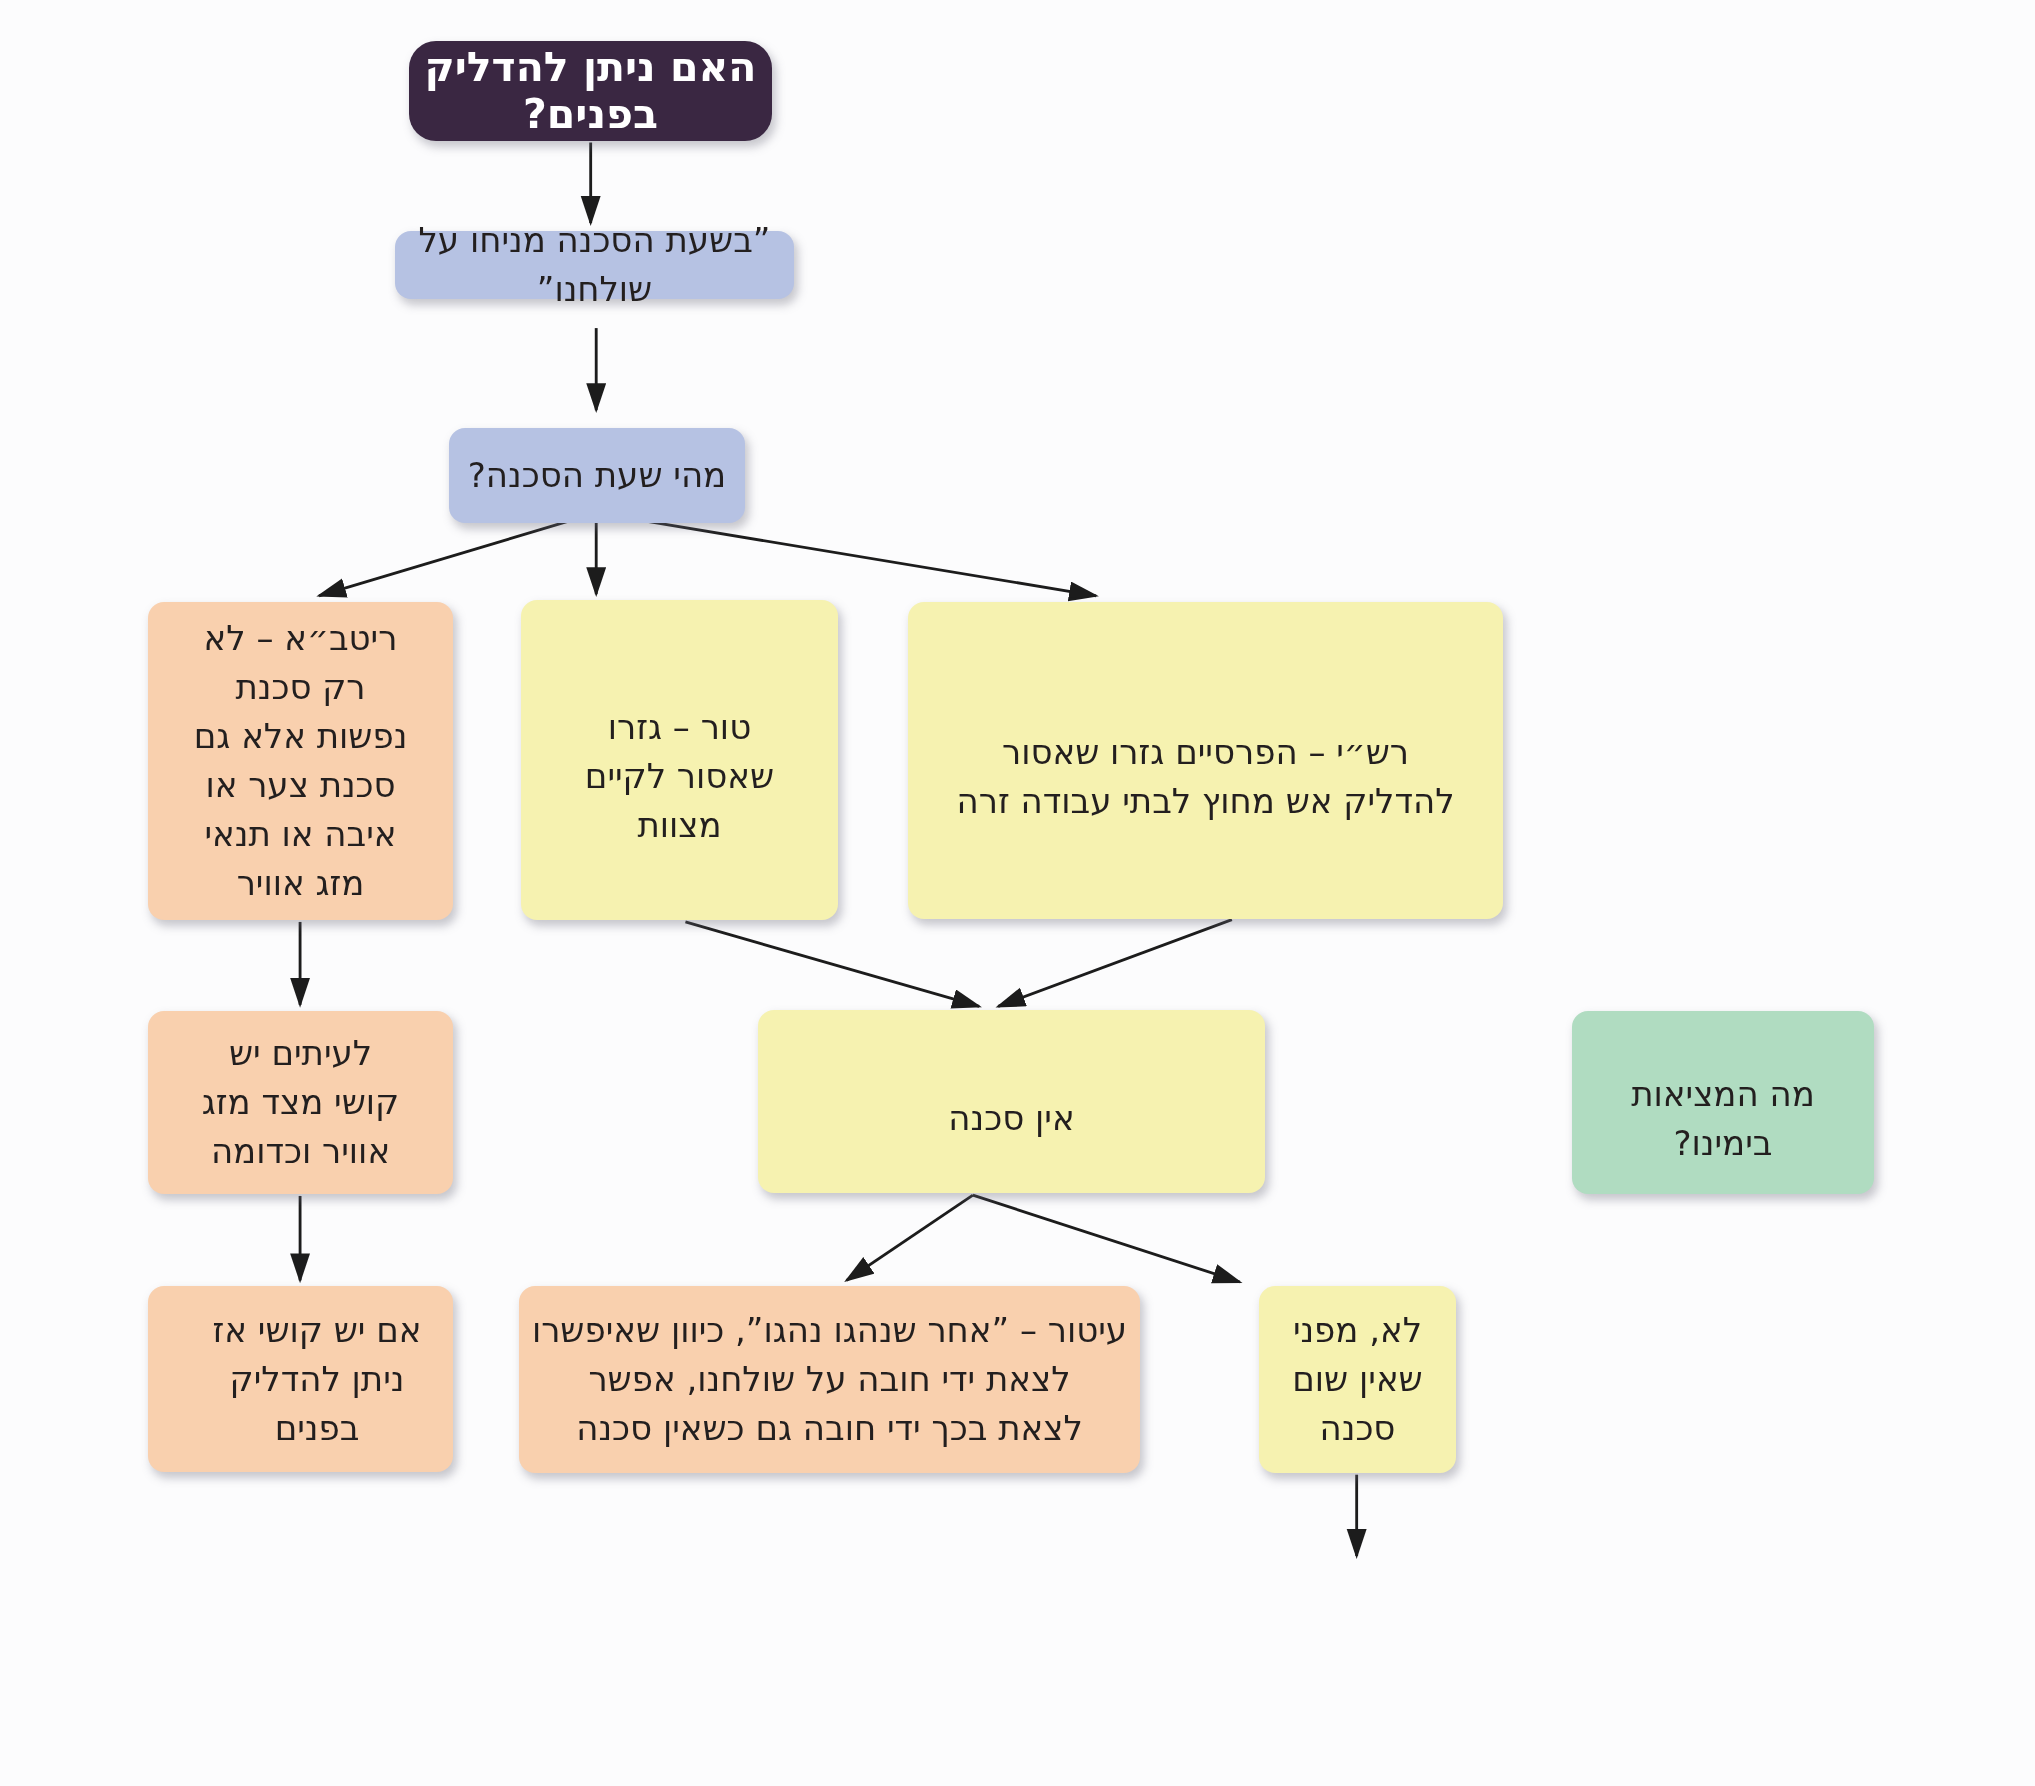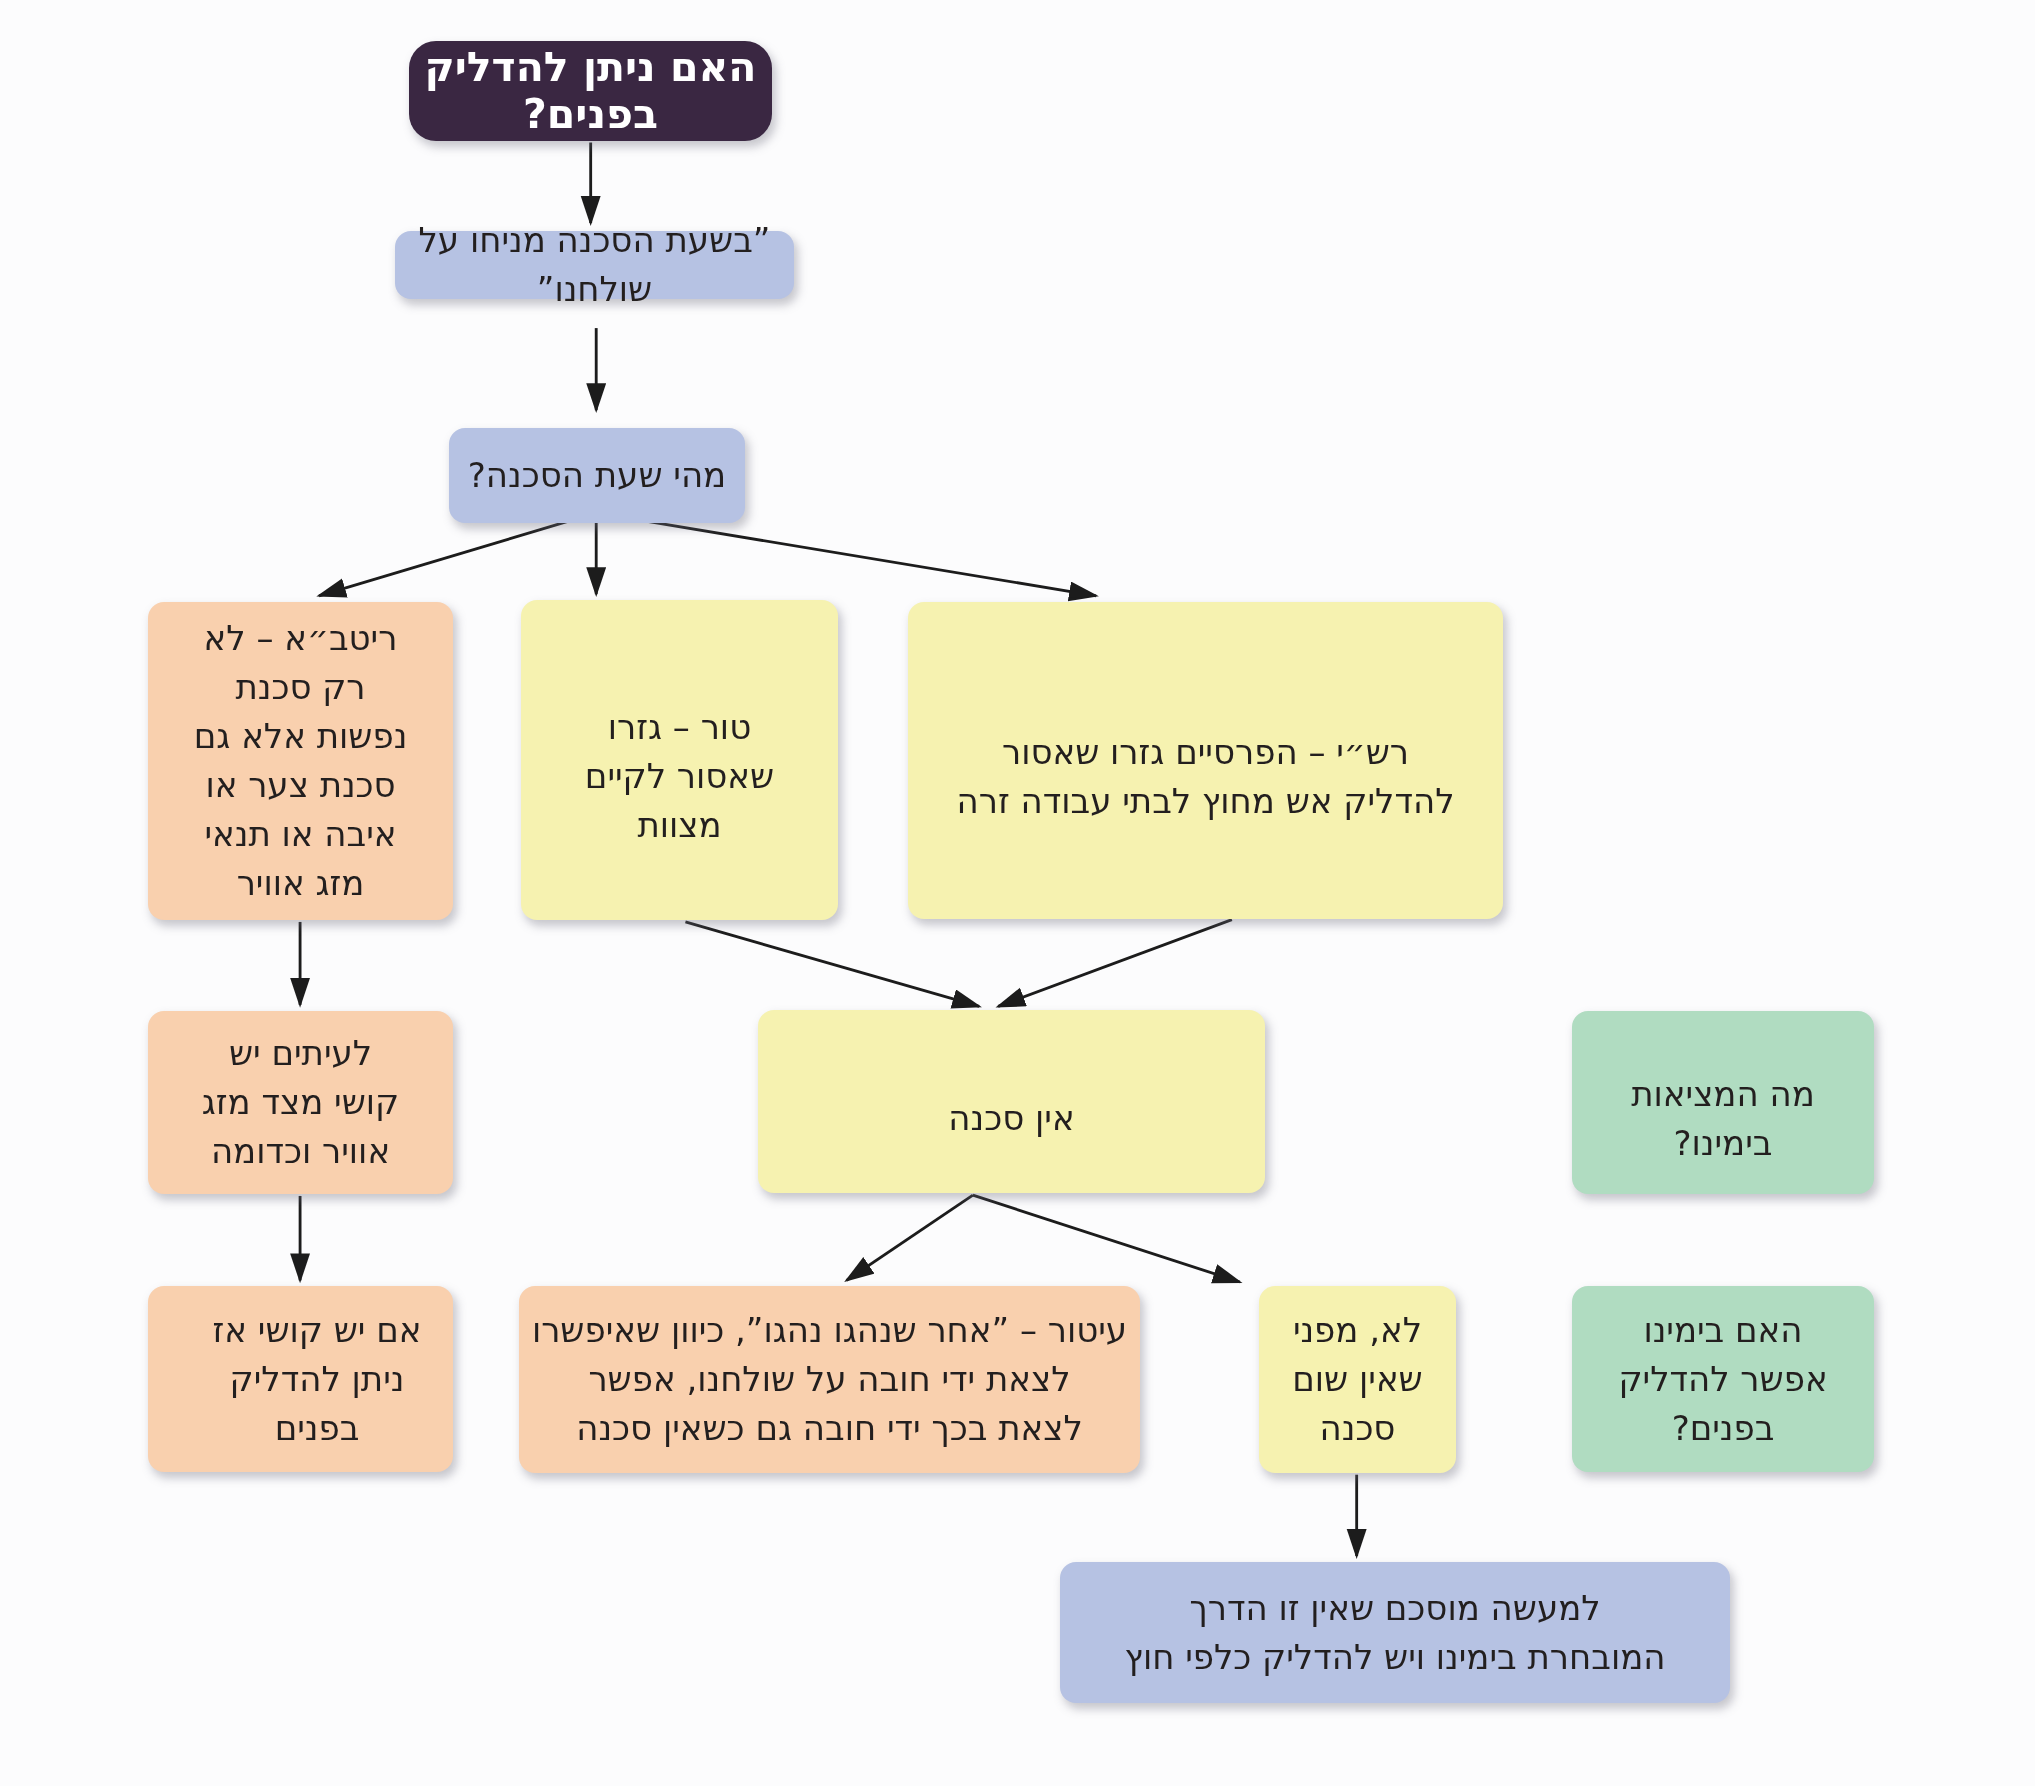--- a/index.html
+++ b/index.html
@@ -135,25 +135,16 @@
 לצאת ידי חובה על שולחנו, אפשר
 לצאת בכך ידי חובה גם כשאין סכנה</span>
   </div>
 
   <div class="node c-yellow" id="n-no">
     <span class="txt">לא, מפני
 שאין שום
 סכנה</span>
   </div>
 
-  <div class="node c-green" id="n-today">
-    <span class="txt">האם בימינו
-אפשר להדליק
-בפנים?</span>
-  </div>
 
-  <div class="node c-blue" id="n-concl">
-    <span class="txt">למעשה מוסכם שאין זו הדרך
-המובחרת בימינו ויש להדליק כלפי חוץ</span>
-  </div>
 
 </div>
 
 
 </body></html>

